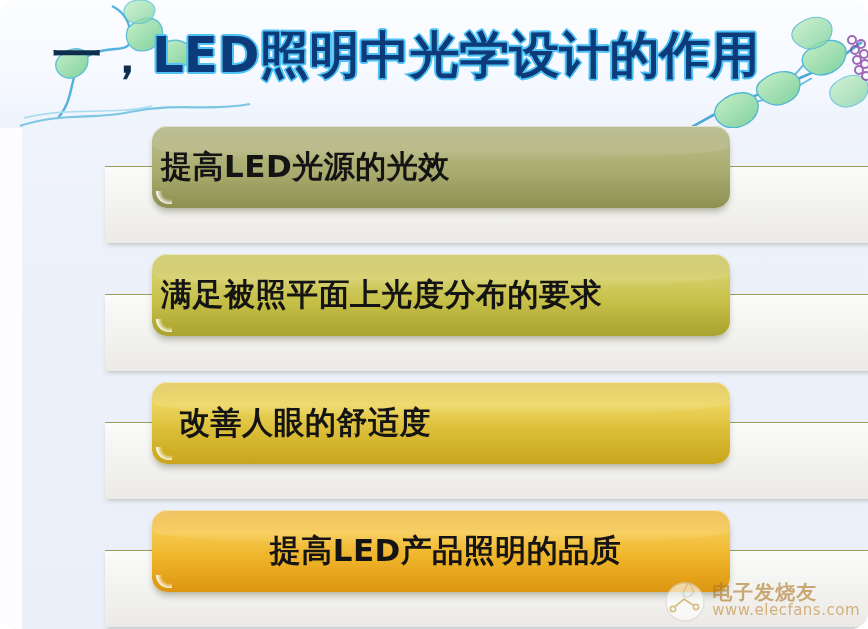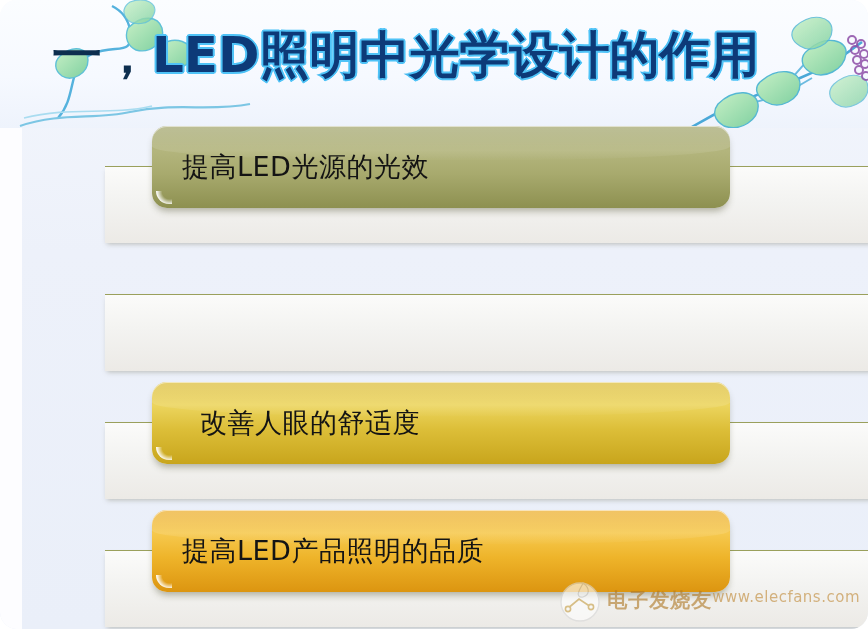--- a/index.html
+++ b/index.html
@@ -137,42 +137,42 @@
     left: 4px; bottom: 4px;
     width: 16px; height: 13px;
     border-radius: 0 0 0 14px;
     background: radial-gradient(circle at 85% 5%, rgba(255,255,255,0.0) 40%, rgba(255,255,255,0.95) 70%);
     pointer-events: none;
   }
 
   .bar-label {
     position: relative;
     z-index: 2;
-    margin-left: 30px;
-    font-size: 27px;
+    margin-left: 9px;
+    font-size: 31px;
     color: #141414;
-    font-weight: normal;
+    font-weight: bold;
     letter-spacing: 0.5px;
     white-space: nowrap;
     font-family: "DejaVu Sans", "Liberation Sans", sans-serif;
   }
 
   
   .watermark {
     position: absolute;
     right: 8px;
     bottom: 6px;
     z-index: 9;
     display: flex;
     align-items: center;
     opacity: 0.62;
     pointer-events: none;
   }
   .wm-logo { flex: 0 0 auto; margin-right: 4px; }
-  .wm-texts { display: flex; flex-direction: row; line-height: 1.05; }
+  .wm-texts { display: flex; flex-direction: column; line-height: 1.05; }
   .wm-cn {
     font-size: 20px;
     color: #b07a28;
     font-weight: bold;
     letter-spacing: 1px;
     font-family: "DejaVu Sans", "Liberation Sans", sans-serif;
   }
   .wm-url {
     font-size: 15px;
     color: #c08a38;
@@ -240,32 +240,35 @@
 
     <div class="row">
       <div class="panel"></div>
       <div class="bar" style="background:linear-gradient(180deg,#9da064 0%,#b3b57d 30%,#a8aa6e 58%,#8d9050 100%);">
         <span class="bar-label">提高LED光源的光效</span>
       </div>
     </div>
 
     <div class="row">
       <div class="panel"></div>
+      <div class="bar" style="background:linear-gradient(180deg,#bdb63c 0%,#d4ce66 30%,#c6bf48 58%,#a9a32f 100%);">
+        <span class="bar-label">满足被照平面上光度分布的要求</span>
+      </div>
     </div>
 
     <div class="row">
       <div class="panel"></div>
       <div class="bar" style="background:linear-gradient(180deg,#d9b82a 0%,#ecd55e 28%,#dcbe38 58%,#c8a51c 100%);padding-left:18px;">
         <span class="bar-label">改善人眼的舒适度</span>
       </div>
     </div>
 
     <div class="row">
       <div class="panel"></div>
-      <div class="bar" style="background:linear-gradient(180deg,#eaa81c 0%,#f6c94f 28%,#eeb42a 58%,#dc9510 100%);">
+      <div class="bar" style="background:linear-gradient(180deg,#eaa81c 0%,#f6c94f 28%,#eeb42a 58%,#dc9510 100%);justify-content:center;">
         <span class="bar-label">提高LED产品照明的品质</span>
       </div>
     </div>
 
   </div>
 
   <div class="watermark">
     <svg class="wm-logo" width="46" height="46" viewBox="0 0 46 46" xmlns="http://www.w3.org/2000/svg">
       <circle cx="23" cy="25" r="19" fill="#ffffff" stroke="#d8d8d8" stroke-width="1.4"></circle>
       <path d="M26 6 C 34 12, 32 18, 26 20 C 22 21, 20 18, 22 14 C 23 11, 25 9, 26 6 Z" fill="#ffffff" stroke="#d0d0d0" stroke-width="1.2"></path>

